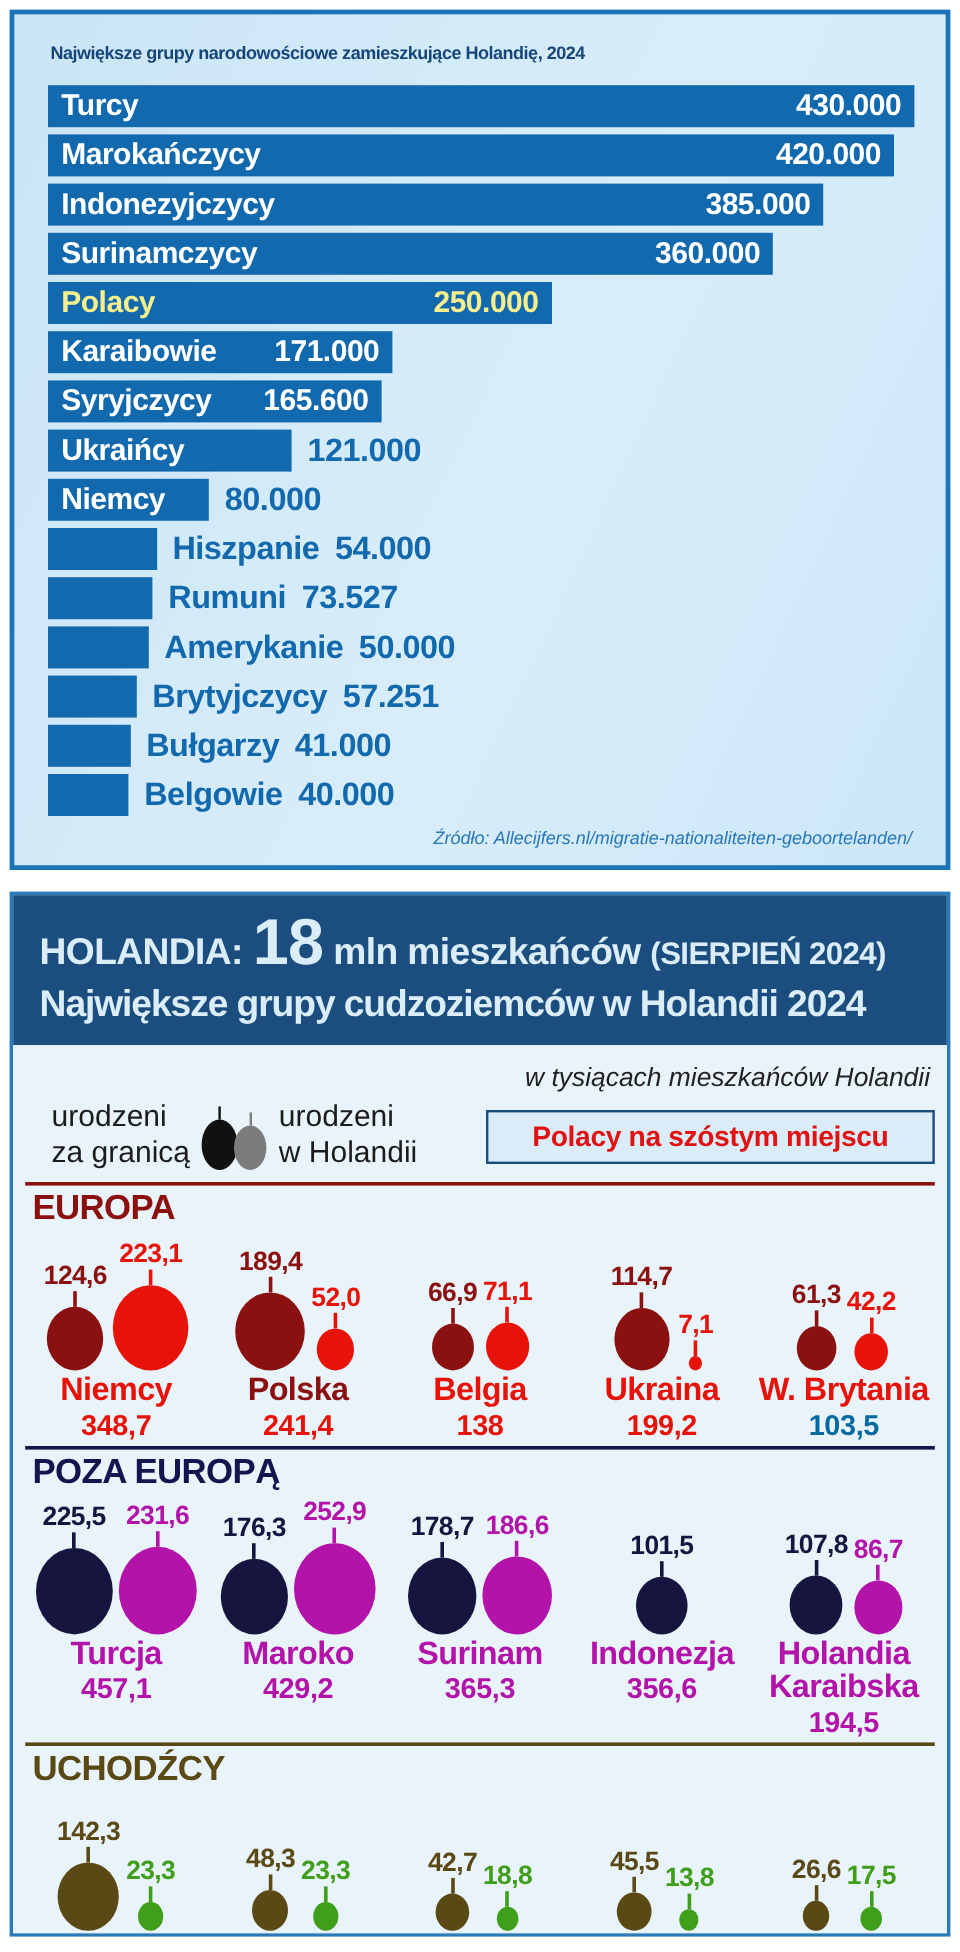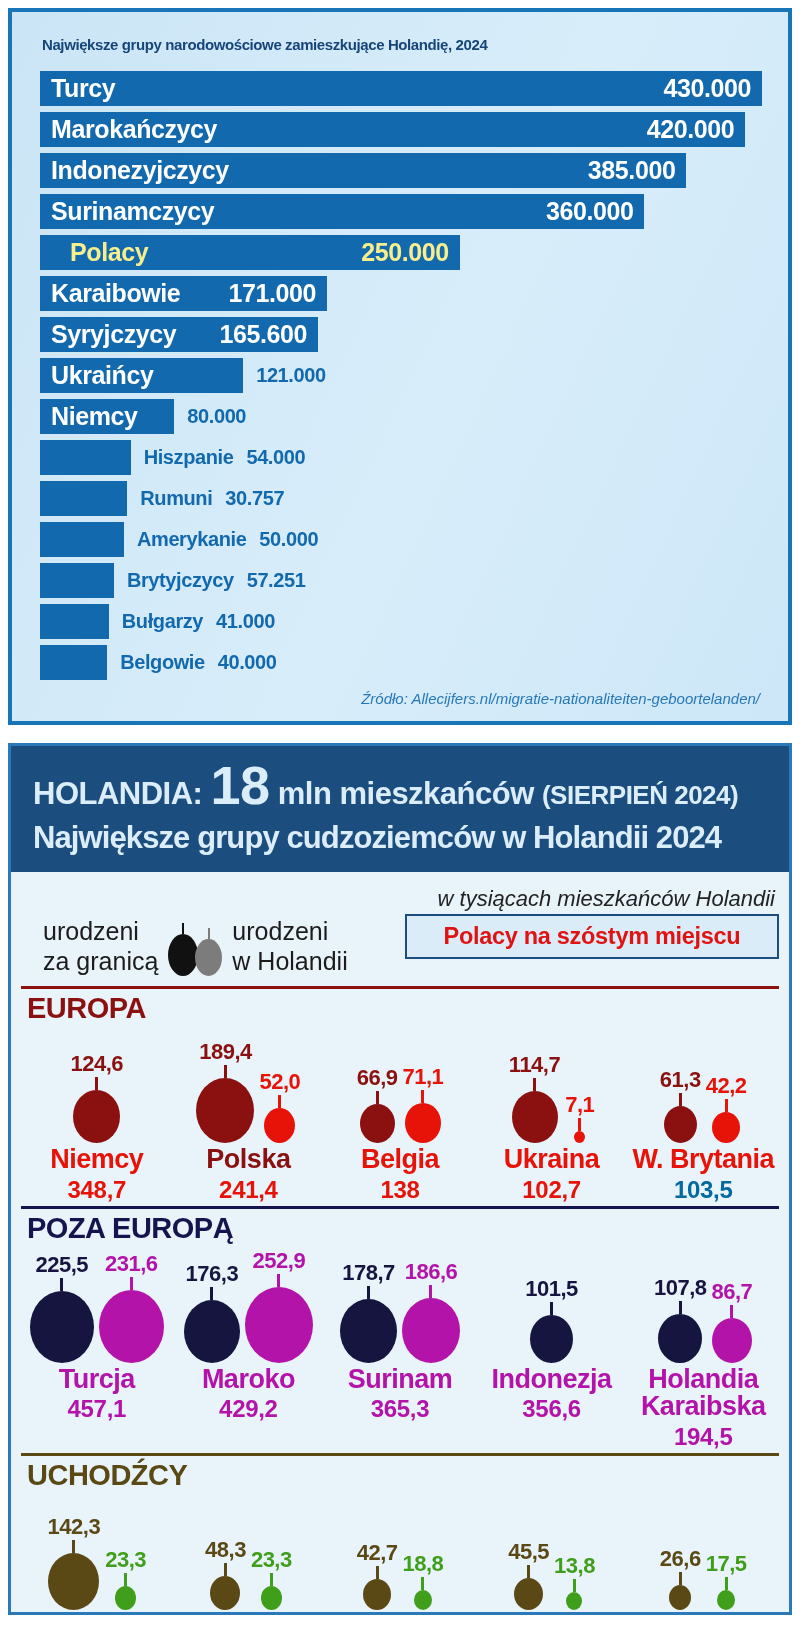--- a/index.html
+++ b/index.html
@@ -4,43 +4,43 @@
 <style>
   html,body{margin:0;padding:0;background:#ffffff;}
   body{width:800px;font-family:"Liberation Sans", sans-serif;-webkit-font-smoothing:antialiased;}
 
   
   .panel1{margin:8px;border:4px solid var(--panel-border);background:linear-gradient(115deg,#cbe5f6 0%,#d8edfa 55%,#cde7f8 100%);padding:20px 26px 8px 28px;}
   .p1-title{color:var(--title-navy);font-size:15px;font-weight:bold;letter-spacing:-0.4px;margin:4px 0 18px 2px;white-space:nowrap;}
   .bar-row{height:35px;margin-bottom:6px;display:flex;align-items:center;}
   .bar{height:100%;background:var(--bar-blue);display:flex;align-items:center;justify-content:space-between;padding:0 11px;box-sizing:border-box;flex:none;}
   .bar .lbl,.bar .val{color:#ffffff;font-weight:bold;font-size:25px;white-space:nowrap;letter-spacing:-0.4px;}
-  .bar-row.hl .lbl,.bar-row.hl .val{color:var(--hl-yellow);margin-left:19px;}
-  .out{color:var(--bar-blue);font-weight:bold;font-size:20px;margin-left:13px;white-space:nowrap;letter-spacing:-0.4px;display:flex;gap:13px;}
+  .bar-row.hl .lbl,.bar-row.hl .val{color:var(--hl-yellow);}
+  .out{color:var(--bar-blue);font-weight:bold;font-size:27px;margin-left:13px;white-space:nowrap;letter-spacing:-0.4px;display:flex;gap:13px;}
   .p1-source{text-align:right;color:var(--source-blue);font-style:italic;font-size:15px;margin:10px 2px 6px 0;}
 
   
   .panel2{margin:18px 8px 0;border:3px solid #2a7ab9;}
   .p2-header{background:var(--header-bg);color:var(--header-text);padding:18px 22px 16px;}
   .h1{font-size:31px;font-weight:bold;letter-spacing:-0.5px;white-space:nowrap;}
   .h1-big{font-size:54px;line-height:0.8;}
   .h1-small{font-size:26px;}
   .h2{font-size:31px;font-weight:bold;letter-spacing:-0.9px;margin-top:8px;white-space:nowrap;}
   .p2-body{background:var(--body-bg);padding:10px 6px 2px;}
 
   .legend-row{display:flex;justify-content:space-between;align-items:flex-start;padding:4px 2px 8px;}
   .legend{display:flex;align-items:flex-end;gap:10px;padding-left:24px;padding-top:10px;}
   .leg-text{font-size:25px;color:#1c1c1c;line-height:1.18;margin-top:21px;}
   .leg-right{text-align:left;}
   .leg-left{text-align:left;}
   .balloons{display:flex;align-items:flex-end;}
   .balloon{display:flex;flex-direction:column;align-items:center;}
   .balloon .stem{width:2px;height:11px;}
   .balloon .blob{border-radius:50%;}
-  .right-col{width:374px;display:flex;flex-direction:column;align-items:flex-end;gap:2px;padding-right:2px;}
+  .right-col{width:374px;display:flex;flex-direction:column;align-items:flex-end;gap:14px;padding-right:2px;}
   .note{font-style:italic;font-size:22px;color:#222;padding-right:4px;}
   .callout{border:2px solid var(--header-bg);background:#d9ecf8;color:var(--callout-red);font-weight:bold;font-size:23.5px;text-align:center;line-height:1.15;letter-spacing:-0.3px;padding:7px 8px;width:100%;box-sizing:border-box;}
 
   .section{padding:0 4px;}
   .rule{height:3px;margin:2px 0 2px;}
   .sec-title{font-size:29px;font-weight:bold;letter-spacing:-0.5px;margin:3px 0 4px 6px;}
   .groups{display:flex;}
   .group{flex:1;display:flex;flex-direction:column;align-items:center;min-width:0;}
   .pair{display:flex;align-items:flex-end;gap:5px;height:114px;}
   .unit{display:flex;flex-direction:column;align-items:center;justify-content:flex-end;}
@@ -118,21 +118,21 @@
         <div class="bar" style="width: 12.5581%;"></div>
         <div class="out">
           <span>Hiszpanie</span>
           <span>54.000</span>
         </div>
       </div>
       <div class="bar-row">
         <div class="bar" style="width: 12.093%;"></div>
         <div class="out">
           <span>Rumuni</span>
-          <span>30.757</span>
+          <span>73.527</span>
         </div>
       </div>
       <div class="bar-row">
         <div class="bar" style="width: 11.6279%;"></div>
         <div class="out">
           <span>Amerykanie</span>
           <span>50.000</span>
         </div>
       </div>
       <div class="bar-row">
@@ -201,20 +201,25 @@
       <div class="rule" style="background: rgb(139, 17, 16);"></div>
       <div class="sec-title" style="color: rgb(139, 17, 16);">EUROPA</div>
       <div class="groups">
           <div class="group">
             <div class="pair">
               <div class="unit">
                 <div class="u-label" style="color: rgb(138, 17, 16);">124,6</div>
                 <div class="u-stem" style="background: rgb(138, 17, 16);"></div>
                 <div class="bubble" style="width: 47px; height: 53px; background: rgb(138, 17, 16);"></div>
               </div>
+              <div class="unit">
+                <div class="u-label" style="color: rgb(231, 19, 9);">223,1</div>
+                <div class="u-stem" style="background: rgb(231, 19, 9);"></div>
+                <div class="bubble" style="width: 63px; height: 71px; background: rgb(231, 19, 9);"></div>
+              </div>
             </div>
             <div class="g-name" style="color: rgb(231, 19, 9); max-width: 150px;">Niemcy</div>
             <div class="g-total" style="color: rgb(231, 19, 9);">348,7</div>
           </div>
           <div class="group">
             <div class="pair">
               <div class="unit">
                 <div class="u-label" style="color: rgb(138, 17, 16);">189,4</div>
                 <div class="u-stem" style="background: rgb(138, 17, 16);"></div>
                 <div class="bubble" style="width: 58px; height: 65px; background: rgb(138, 17, 16);"></div>
@@ -251,21 +256,21 @@
                 <div class="u-stem" style="background: rgb(138, 17, 16);"></div>
                 <div class="bubble" style="width: 46px; height: 52px; background: rgb(138, 17, 16);"></div>
               </div>
               <div class="unit">
                 <div class="u-label" style="color: rgb(231, 19, 9);">7,1</div>
                 <div class="u-stem" style="background: rgb(231, 19, 9);"></div>
                 <div class="bubble" style="width: 11px; height: 12px; background: rgb(231, 19, 9);"></div>
               </div>
             </div>
             <div class="g-name" style="color: rgb(231, 19, 9); max-width: 150px;">Ukraina</div>
-            <div class="g-total" style="color: rgb(231, 19, 9);">102,7</div>
+            <div class="g-total" style="color: rgb(231, 19, 9);">199,2</div>
           </div>
           <div class="group">
             <div class="pair">
               <div class="unit">
                 <div class="u-label" style="color: rgb(138, 17, 16);">61,3</div>
                 <div class="u-stem" style="background: rgb(138, 17, 16);"></div>
                 <div class="bubble" style="width: 33px; height: 37px; background: rgb(138, 17, 16);"></div>
               </div>
               <div class="unit">
                 <div class="u-label" style="color: rgb(231, 19, 9);">42,2</div>

